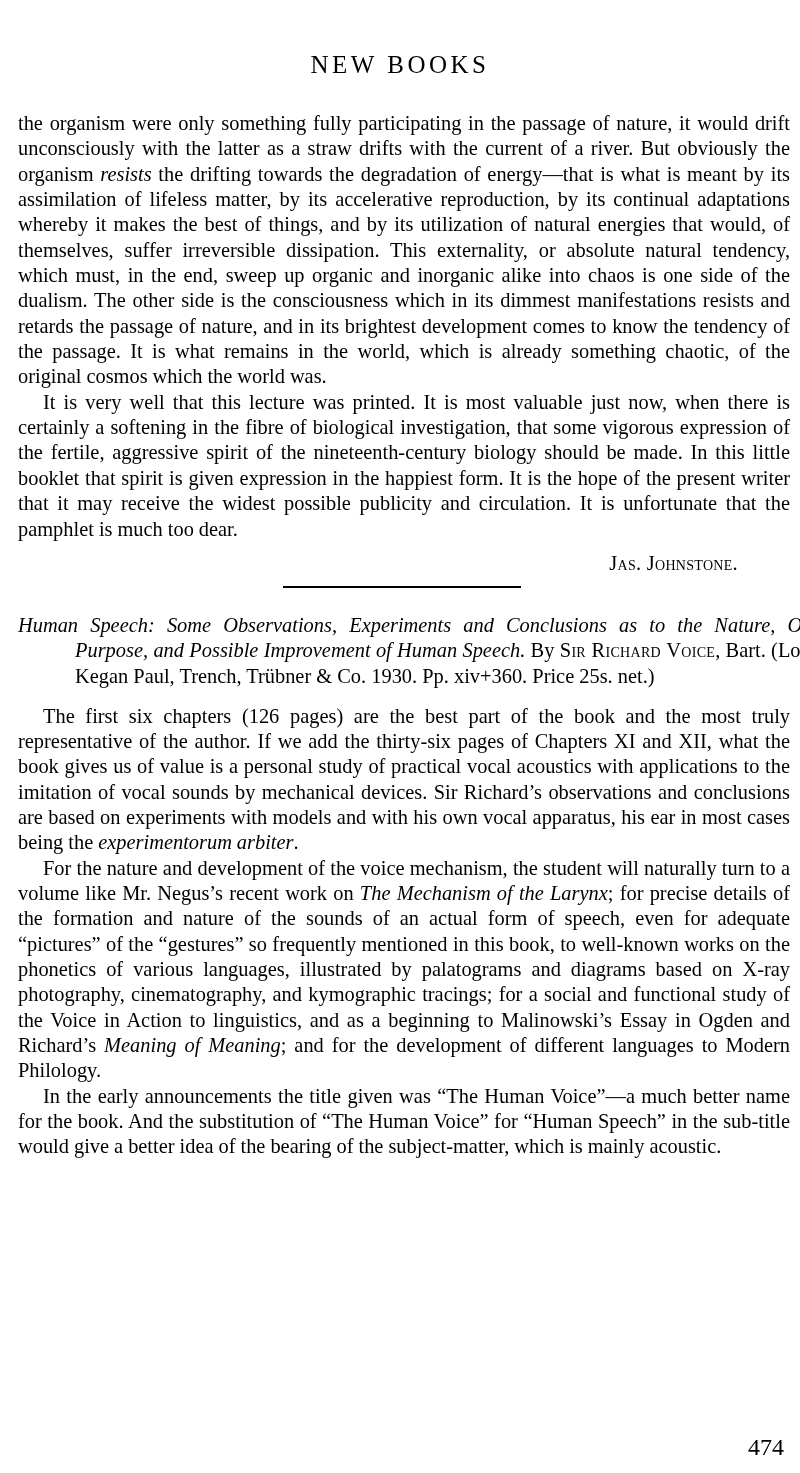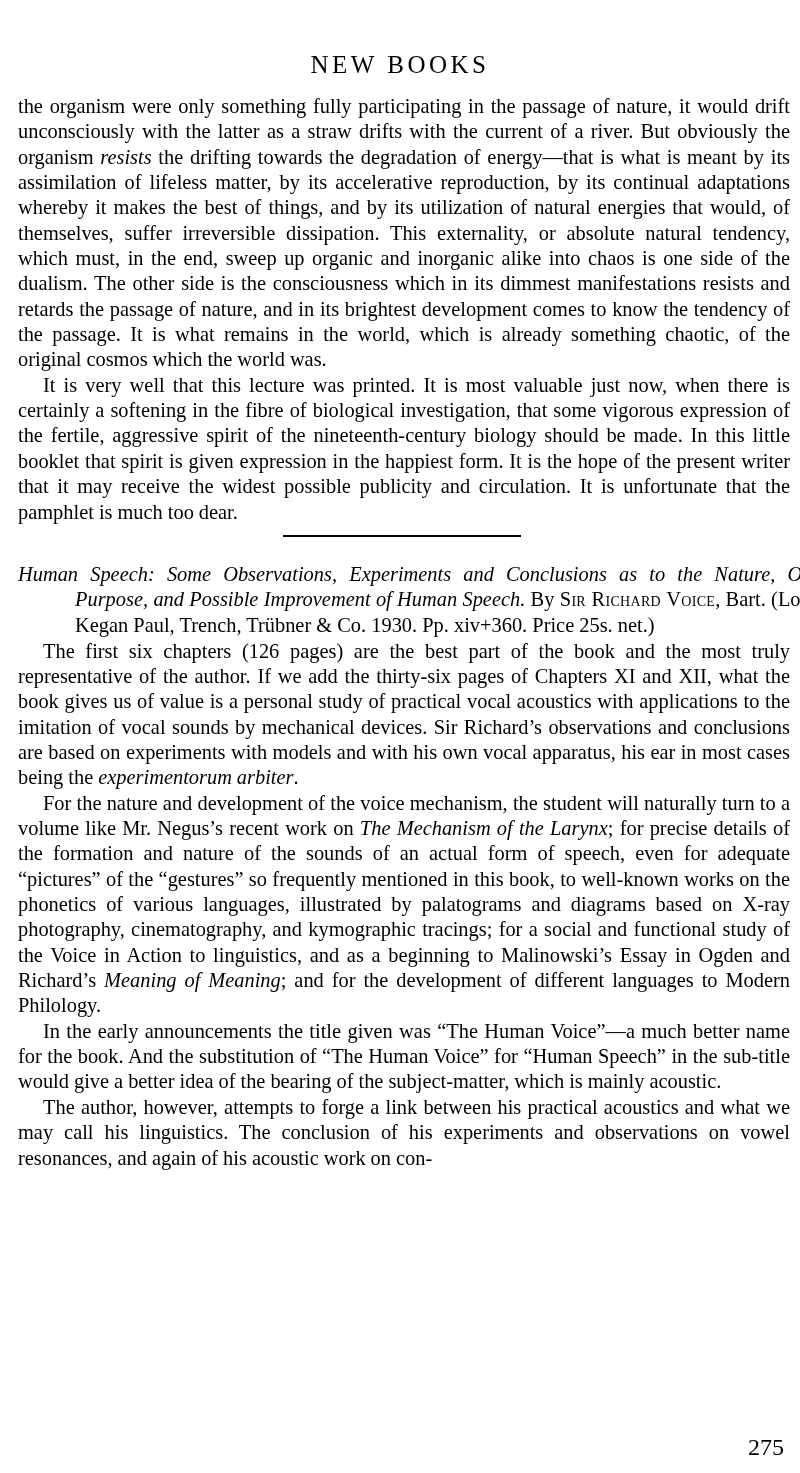--- a/index.html
+++ b/index.html
@@ -33,21 +33,21 @@
     margin: 0;
     padding-top: 52px;
     padding-right: 8px;
     font-weight: 400;
     line-height: 1;
   }
 
   
   .body-block {
     width: 772px;
-    margin-top: 17px;
+    margin-top: 34px;
   }
 
   p.para {
     margin: 0;
     font-size: 20.4px;
     line-height: 25.35px;
     text-align: justify;
     text-justify: inter-word;
     hyphens: none;
     word-spacing: -0.1px;
@@ -93,20 +93,21 @@
     width: 772px;
     margin-top: 25px;
     font-size: 20.4px;
     line-height: 25.6px;
     text-align: justify;
     padding-left: 57px;
     text-indent: -57px;
   }
 
   .book-body {
+    margin-top: 14px;
   }
 
   
   p.para + p.para { margin-top: 0; }
 
   
   .folio {
     position: absolute;
     right: 16px;
     bottom: 14px;
@@ -120,32 +121,32 @@
 <div class="page">
 
   <h1 class="running-head">NEW BOOKS</h1>
 
   <div class="body-block">
     <div>
         <p class="para"><span>the organism were only something fully participating in the passage of nature, it would drift unconsciously with the latter as a straw drifts with the current of a river. But obviously the organism </span><i>resists</i><span> the drifting towards the degradation of energy—that is what is meant by its assimilation of lifeless matter, by its accelerative reproduction, by its continual adaptations whereby it makes the best of things, and by its utilization of natural energies that would, of themselves, suffer irreversible dissipation. This externality, or absolute natural tendency, which must, in the end, sweep up organic and inorganic alike into chaos is one side of the dualism. The other side is the consciousness which in its dimmest manifestations resists and retards the passage of nature, and in its brightest development comes to know the tendency of the passage. It is what remains in the world, which is already something chaotic, of the original cosmos which the world was.</span></p>
         <p class="para indent"><span>It is very well that this lecture was printed. It is most valuable just now, when there is certainly a softening in the fibre of biological investigation, that some vigorous expression of the fertile, aggressive spirit of the nineteenth-century biology should be made. In this little booklet that spirit is given expression in the happiest form. It is the hope of the present writer that it may receive the widest possible publicity and circulation. It is unfortunate that the pamphlet is much too dear.</span></p>
       </div>
 
+    <p class="signature"><span class="sc">Jas. Johnstone.</span></p>
   </div>
 
   <div class="rule-wrap">
     <div class="rule"></div>
   </div>
 
   <div class="book-head"><i>Human Speech: Some Observations, Experiments and Conclusions as to the Nature, Origin, Purpose, and Possible Improvement of Human Speech.</i><span> By </span><span class="sc">Sir Richard Voice</span><span>, Bart. (London: Kegan Paul, Trench, Trübner &amp; Co. 1930. Pp. xiv+360. Price 25s. net.)</span></div>
 
   <div class="book-body">
     <div>
         <p class="para indent"><span>The first six chapters (126 pages) are the best part of the book and the most truly representative of the author. If we add the thirty-six pages of Chapters XI and XII, what the book gives us of value is a personal study of practical vocal acoustics with applications to the imitation of vocal sounds by mechanical devices. Sir Richard’s observations and conclusions are based on experiments with models and with his own vocal apparatus, his ear in most cases being the </span><i>experimentorum arbiter</i><span>.</span></p>
         <p class="para indent"><span>For the nature and development of the voice mechanism, the student will naturally turn to a volume like Mr. Negus’s recent work on </span><i>The Mechanism of the Larynx</i><span>; for precise details of the formation and nature of the sounds of an actual form of speech, even for adequate “pictures” of the “gestures” so frequently mentioned in this book, to well-known works on the phonetics of various languages, illustrated by palatograms and diagrams based on X-ray photography, cinematography, and kymographic tracings; for a social and functional study of the Voice in Action to linguistics, and as a beginning to Malinowski’s Essay in Ogden and Richard’s </span><i>Meaning of Meaning</i><span>; and for the development of different languages to Modern Philology.</span></p>
         <p class="para indent"><span>In the early announcements the title given was “The Human Voice”—a much better name for the book. And the substitution of “The Human Voice” for “Human Speech” in the sub-title would give a better idea of the bearing of the subject-matter, which is mainly acoustic.</span></p>
-        <p class="para indent"><span>The author, however, attempts to forge a link between his practical acoustics and what we may call his linguistics. The conclusion of his experiments and observations on vowel resonances, and again of his acoustic work on con-</span></p>
       </div>
   </div>
 
-  <div class="folio">275</div>
+  <div class="folio">474</div>
 
 </div>
 
 </body></html>

